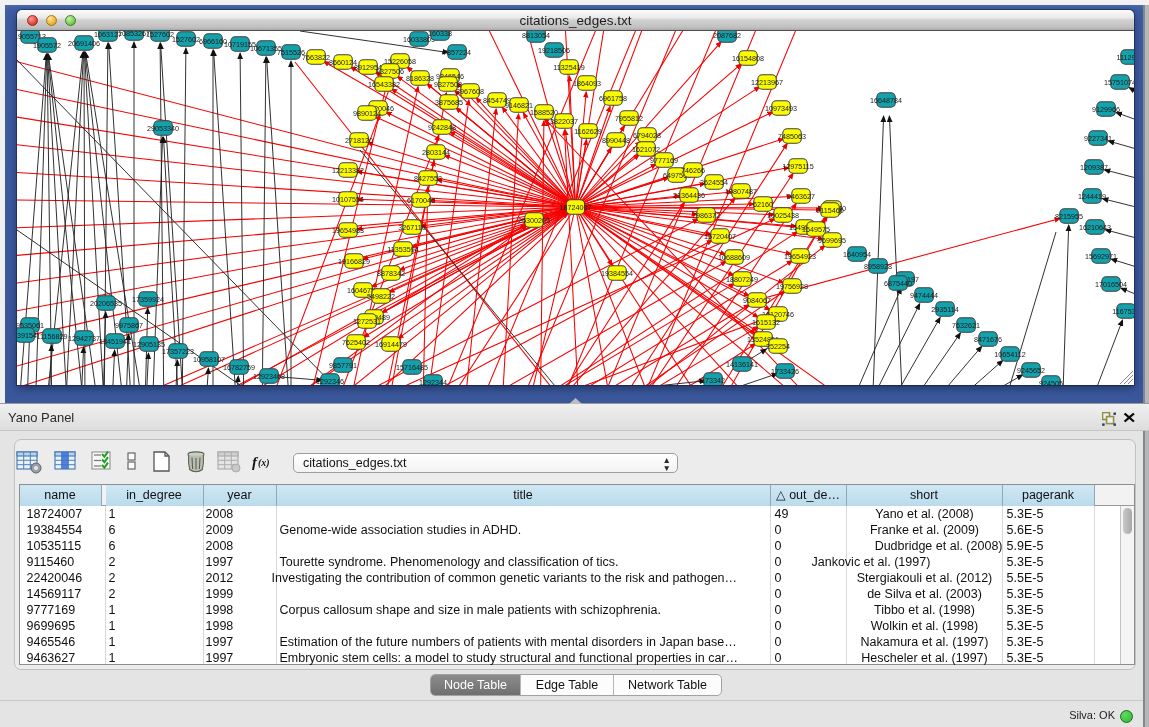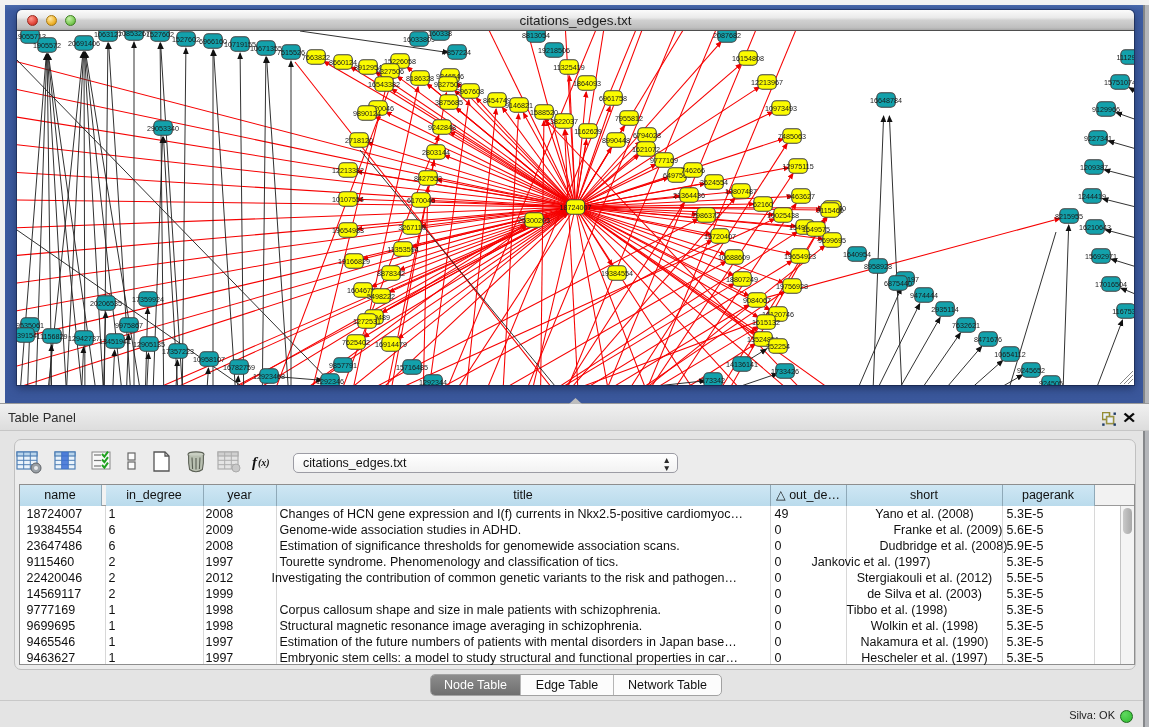--- a/index.html
+++ b/index.html
@@ -592,21 +592,21 @@
             <line x1="1128" y1="384" x2="1133" y2="379"></line>
           </g>
 </svg>
     </div>
   </div>
   <div id="rightlight"></div>
   <div id="rightedge1"></div>
   <div id="rightedge2"></div>
   <div id="tpbar">
     <div style="position:absolute;left:569px;top:-6px;width:13px;height:6px;background:#bdbdbd;clip-path:polygon(50% 0,100% 100%,0 100%);"></div>
-    <div class="t">Table Panel</div>
+    <div class="t">Yano Panel</div>
     <svg id="fltico" viewBox="0 0 14 14">
         <rect x="0.5" y="0.5" width="7" height="7" fill="#e8f0fa" stroke="#948b33" stroke-width="1.6"></rect>
         <rect x="4.6" y="4.6" width="7" height="7" fill="#eaf1fb" stroke="#9a9242" stroke-width="1.6"></rect>
         <rect x="11.5" y="0.5" width="2.4" height="2.4" fill="#1d3a66"></rect>
         <rect x="0.2" y="11.4" width="2.4" height="2.4" fill="#1d3a66"></rect>
         <rect x="11.5" y="11.4" width="2.4" height="2.4" fill="#1d3a66"></rect>
       </svg>
     <div id="xico">✕</div>
   </div>
   <div id="panel">
@@ -678,41 +678,39 @@
 <div class="vline" style="left:183px"></div>
 <div class="vline" style="left:256px"></div>
 <div class="vline" style="left:750px"></div>
 <div class="vline" style="left:826px"></div>
 <div class="vline" style="left:982px"></div>
 <div class="vline" style="left:1074px"></div>
 <div class="drow" style="top:21px">
             <span style="left:7px">18724007</span>
             <span style="left:89px">1</span>
             <span style="left:186px">2008</span>
-            <span style="left:260px">Changes of HCN gene expression and I(f) currents in Nkx2.5‑positive cardiomyoc…</span>
             <span style="left:755px">49</span>
             <span style="left:827px;width:156px;text-align:center">Yano et al. (2008)</span>
             <span style="left:987px">5.3E-5</span>
           </div>
 <div class="drow" style="top:37px">
             <span style="left:7px">19384554</span>
             <span style="left:89px">6</span>
             <span style="left:186px">2009</span>
             <span style="left:260px">Genome‑wide association studies in ADHD.</span>
             <span style="left:755px">0</span>
-            <span style="left:827px;width:156px;text-align:right">Franke et al. (2009)</span>
+            <span style="left:827px;width:156px;text-align:center">Franke et al. (2009)</span>
             <span style="left:987px">5.6E-5</span>
           </div>
 <div class="drow" style="top:53px">
-            <span style="left:7px">23647486</span>
+            <span style="left:7px">10535115</span>
             <span style="left:89px">6</span>
             <span style="left:186px">2008</span>
-            <span style="left:260px">Estimation of significance thresholds for genomewide association scans.</span>
-            <span style="left:755px">0</span>
-            <span style="left:846px;width:156px;text-align:center">Dudbridge et al. (2008)</span>
+            <span style="left:755px">0</span>
+            <span style="left:827px;width:156px;text-align:right">Dudbridge et al. (2008)</span>
             <span style="left:987px">5.9E-5</span>
           </div>
 <div class="drow" style="top:69px">
             <span style="left:7px">9115460</span>
             <span style="left:89px">2</span>
             <span style="left:186px">1997</span>
             <span style="left:260px">Tourette syndrome. Phenomenology and classification of tics.</span>
             <span style="left:755px">0</span>
             <span style="left:792px;width:156px;text-align:left">Jankovic et al. (1997)</span>
             <span style="left:987px">5.3E-5</span>
@@ -733,39 +731,38 @@
             <span style="left:755px">0</span>
             <span style="left:827px;width:156px;text-align:center">de Silva et al. (2003)</span>
             <span style="left:987px">5.3E-5</span>
           </div>
 <div class="drow" style="top:117px">
             <span style="left:7px">9777169</span>
             <span style="left:89px">1</span>
             <span style="left:186px">1998</span>
             <span style="left:260px">Corpus callosum shape and size in male patients with schizophrenia.</span>
             <span style="left:755px">0</span>
-            <span style="left:827px;width:156px;">Tibbo et al. (1998)</span>
+            <span style="left:827px;width:156px;text-align:center">Tibbo et al. (1998)</span>
             <span style="left:987px">5.3E-5</span>
           </div>
 <div class="drow" style="top:133px">
             <span style="left:7px">9699695</span>
             <span style="left:89px">1</span>
             <span style="left:186px">1998</span>
-            <span style="left:260px">Structural magnetic resonance image averaging in schizophrenia.</span>
             <span style="left:755px">0</span>
             <span style="left:827px;width:156px;text-align:center">Wolkin et al. (1998)</span>
             <span style="left:987px">5.3E-5</span>
           </div>
 <div class="drow" style="top:149px">
             <span style="left:7px">9465546</span>
             <span style="left:89px">1</span>
             <span style="left:186px">1997</span>
             <span style="left:260px">Estimation of the future numbers of patients with mental disorders in Japan base…</span>
             <span style="left:755px">0</span>
-            <span style="left:827px;width:156px;text-align:center">Nakamura et al. (1990)</span>
+            <span style="left:827px;width:156px;text-align:center">Nakamura et al. (1997)</span>
             <span style="left:987px">5.3E-5</span>
           </div>
 <div class="drow" style="top:165px">
             <span style="left:7px">9463627</span>
             <span style="left:89px">1</span>
             <span style="left:186px">1997</span>
             <span style="left:260px">Embryonic stem cells: a model to study structural and functional properties in car…</span>
             <span style="left:755px">0</span>
             <span style="left:827px;width:156px;text-align:center">Hescheler et al. (1997)</span>
             <span style="left:987px">5.3E-5</span>

